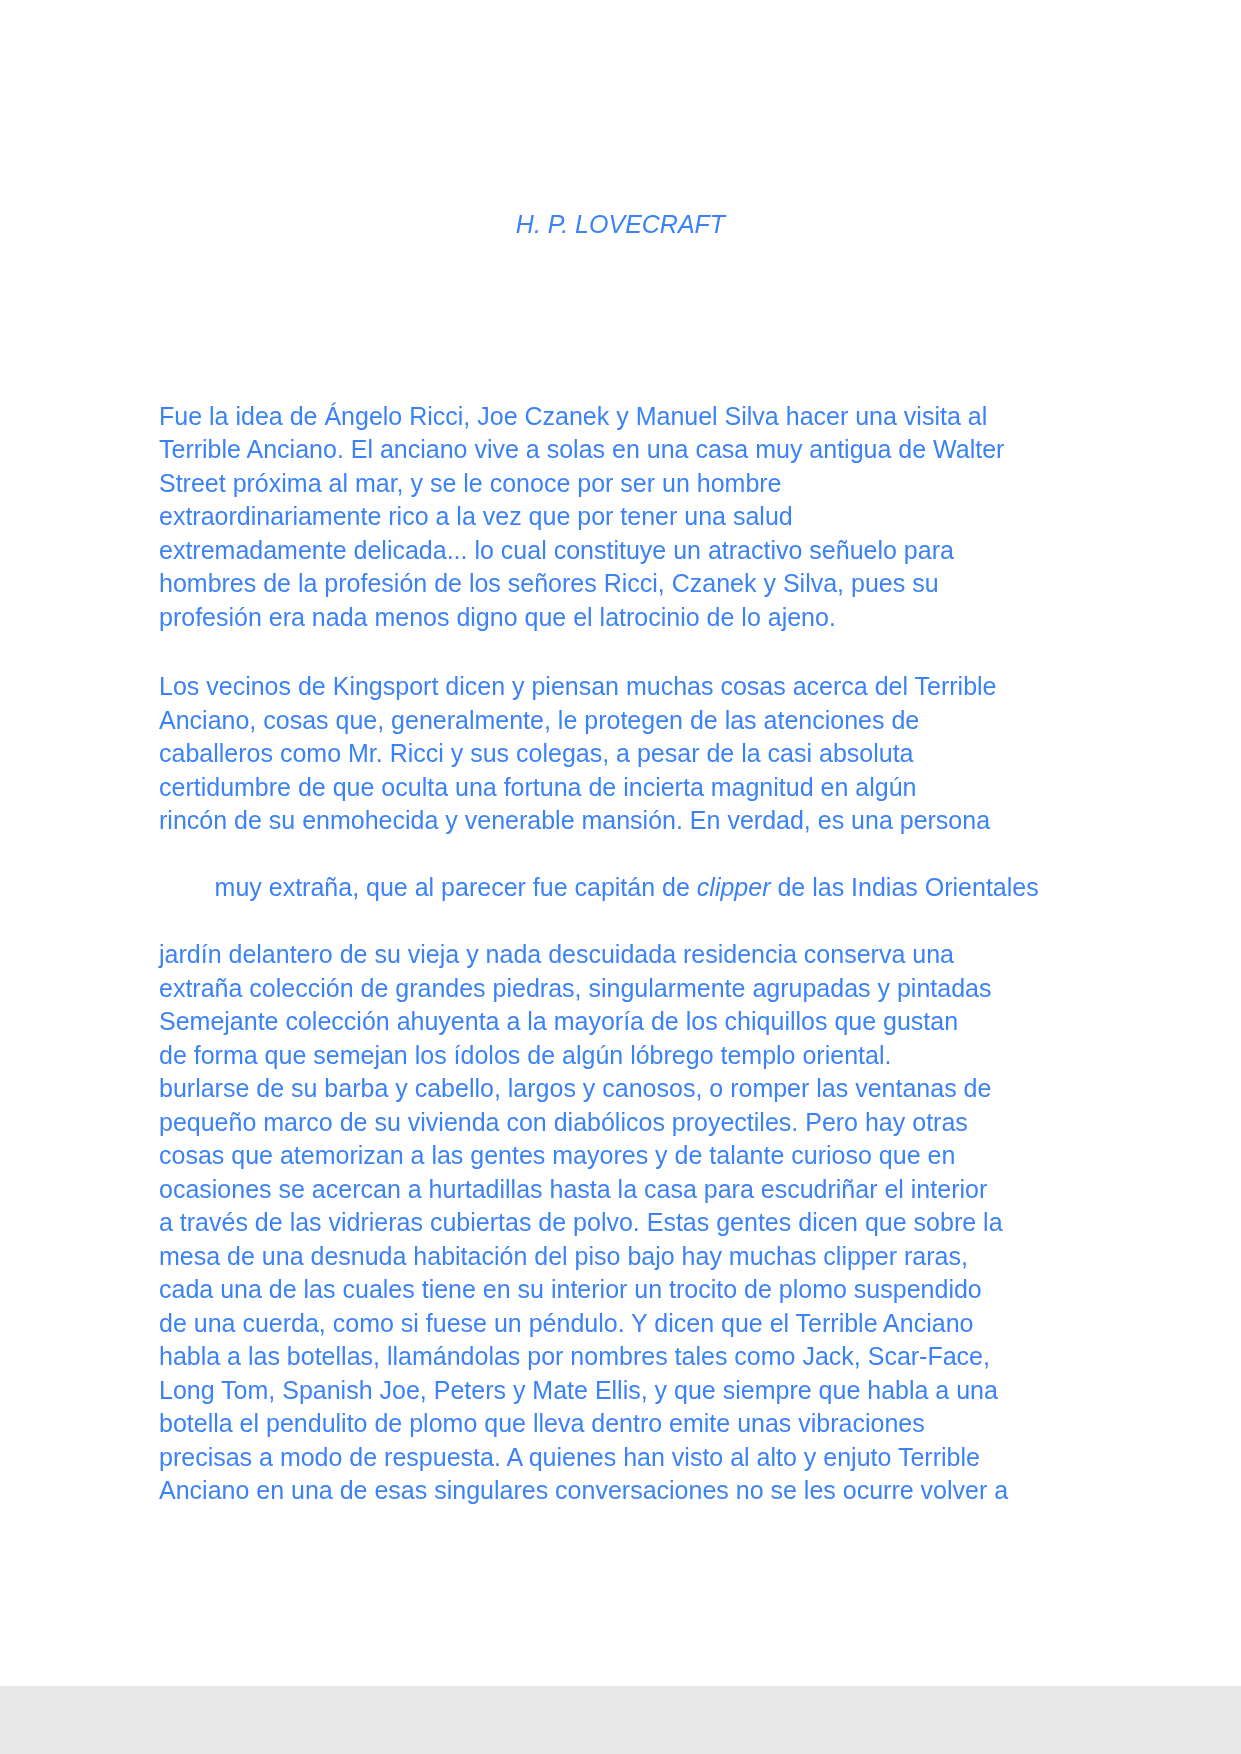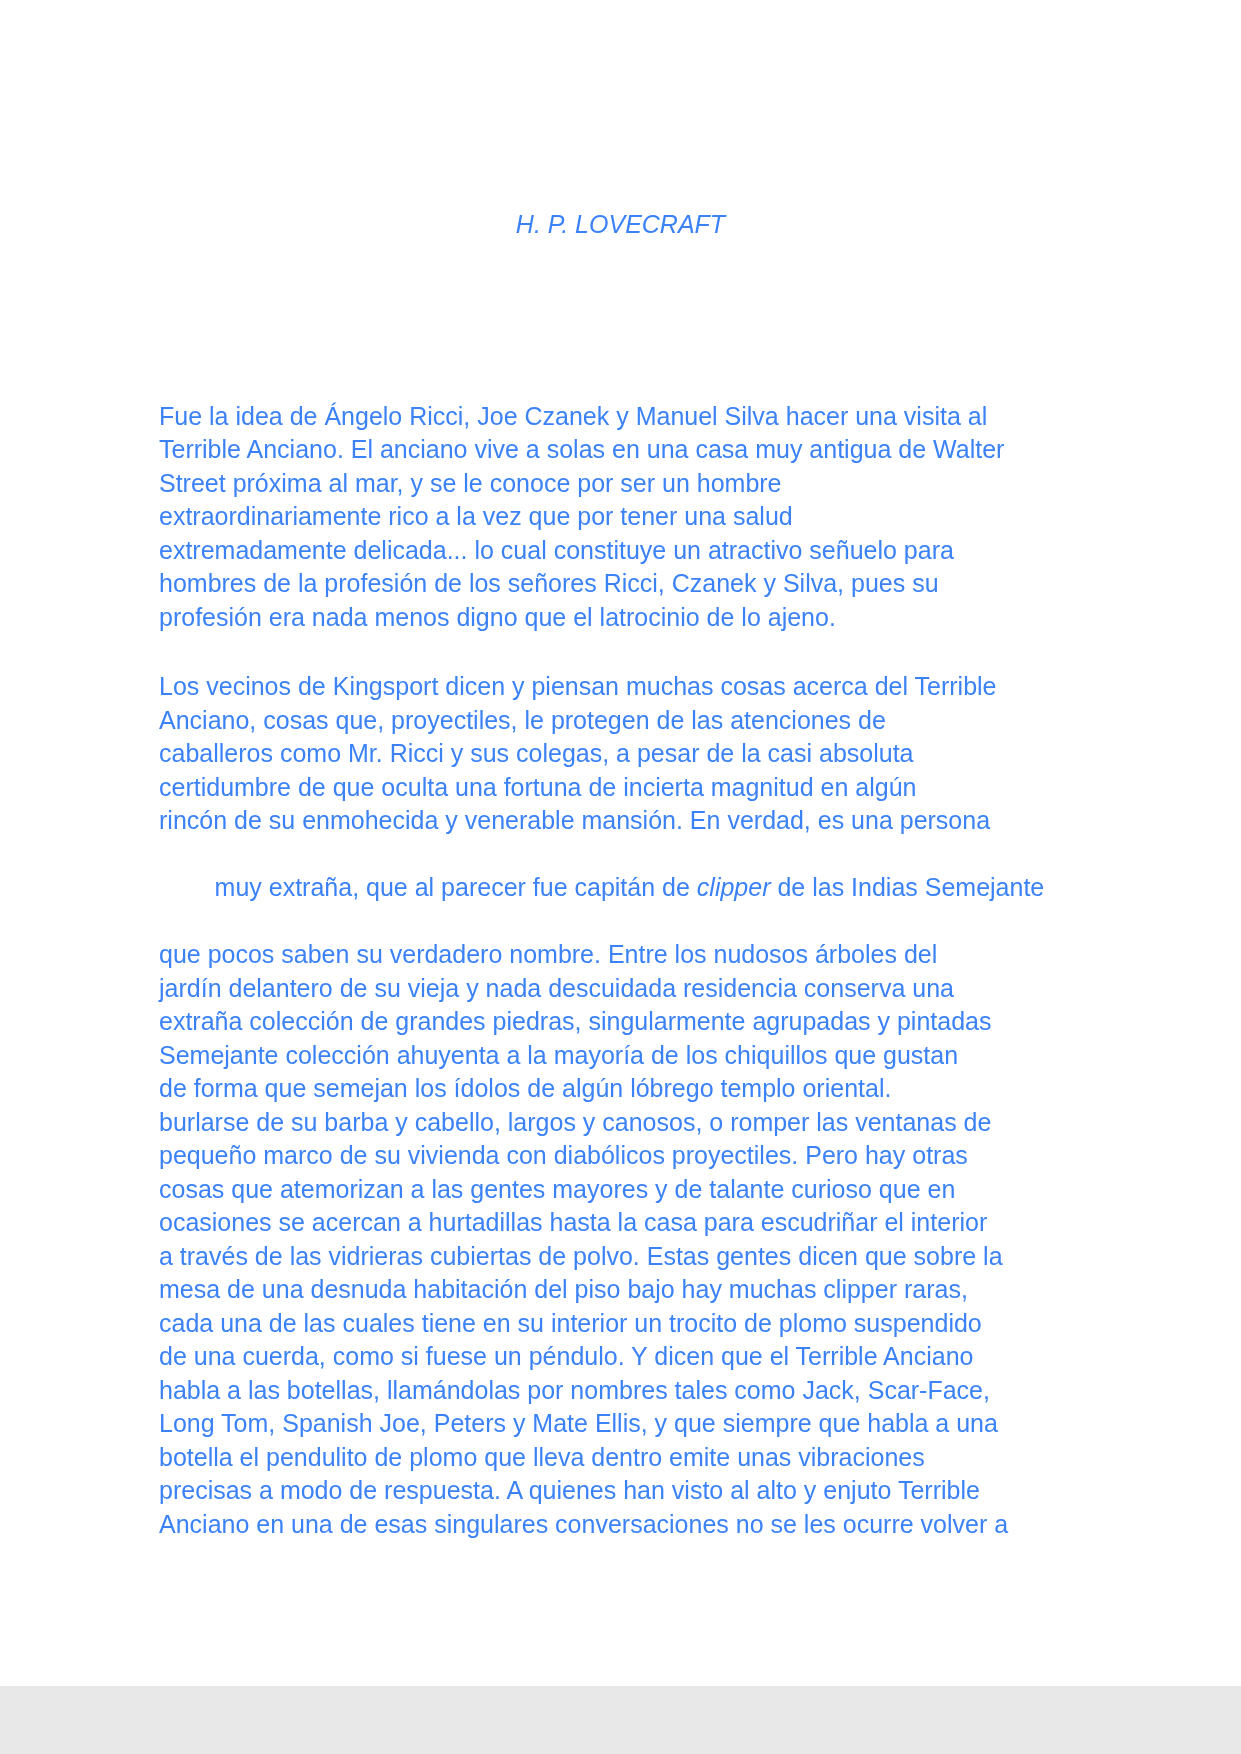--- a/index.html
+++ b/index.html
@@ -55,28 +55,27 @@
       <div class="line">Terrible Anciano. El anciano vive a solas en una casa muy antigua de Walter</div>
       <div class="line">Street próxima al mar, y se le conoce por ser un hombre</div>
       <div class="line">extraordinariamente rico a la vez que por tener una salud</div>
       <div class="line">extremadamente delicada... lo cual constituye un atractivo señuelo para</div>
       <div class="line">hombres de la profesión de los señores Ricci, Czanek y Silva, pues su</div>
       <div class="line">profesión era nada menos digno que el latrocinio de lo ajeno.</div>
     </div>
 
     <div class="para para-2">
       <div class="line">Los vecinos de Kingsport dicen y piensan muchas cosas acerca del Terrible</div>
-      <div class="line">Anciano, cosas que, proyectiles, le protegen de las atenciones de</div>
+      <div class="line">Anciano, cosas que, generalmente, le protegen de las atenciones de</div>
       <div class="line">caballeros como Mr. Ricci y sus colegas, a pesar de la casi absoluta</div>
       <div class="line">certidumbre de que oculta una fortuna de incierta magnitud en algún</div>
       <div class="line">rincón de su enmohecida y venerable mansión. En verdad, es una persona</div>
       <div class="line">
-        <span>muy extraña, que al parecer fue capitán de </span><em>clipper</em><span> de las Indias Semejante</span>
+        <span>muy extraña, que al parecer fue capitán de </span><em>clipper</em><span> de las Indias Orientales</span>
       </div>
-      <div class="line">que pocos saben su verdadero nombre. Entre los nudosos árboles del</div>
       <div class="line">jardín delantero de su vieja y nada descuidada residencia conserva una</div>
       <div class="line">extraña colección de grandes piedras, singularmente agrupadas y pintadas</div>
       <div class="line">Semejante colección ahuyenta a la mayoría de los chiquillos que gustan</div>
       <div class="line">de forma que semejan los ídolos de algún lóbrego templo oriental.</div>
       <div class="line">burlarse de su barba y cabello, largos y canosos, o romper las ventanas de</div>
       <div class="line">pequeño marco de su vivienda con diabólicos proyectiles. Pero hay otras</div>
       <div class="line">cosas que atemorizan a las gentes mayores y de talante curioso que en</div>
       <div class="line">ocasiones se acercan a hurtadillas hasta la casa para escudriñar el interior</div>
       <div class="line">a través de las vidrieras cubiertas de polvo. Estas gentes dicen que sobre la</div>
       <div class="line">mesa de una desnuda habitación del piso bajo hay muchas clipper raras,</div>

